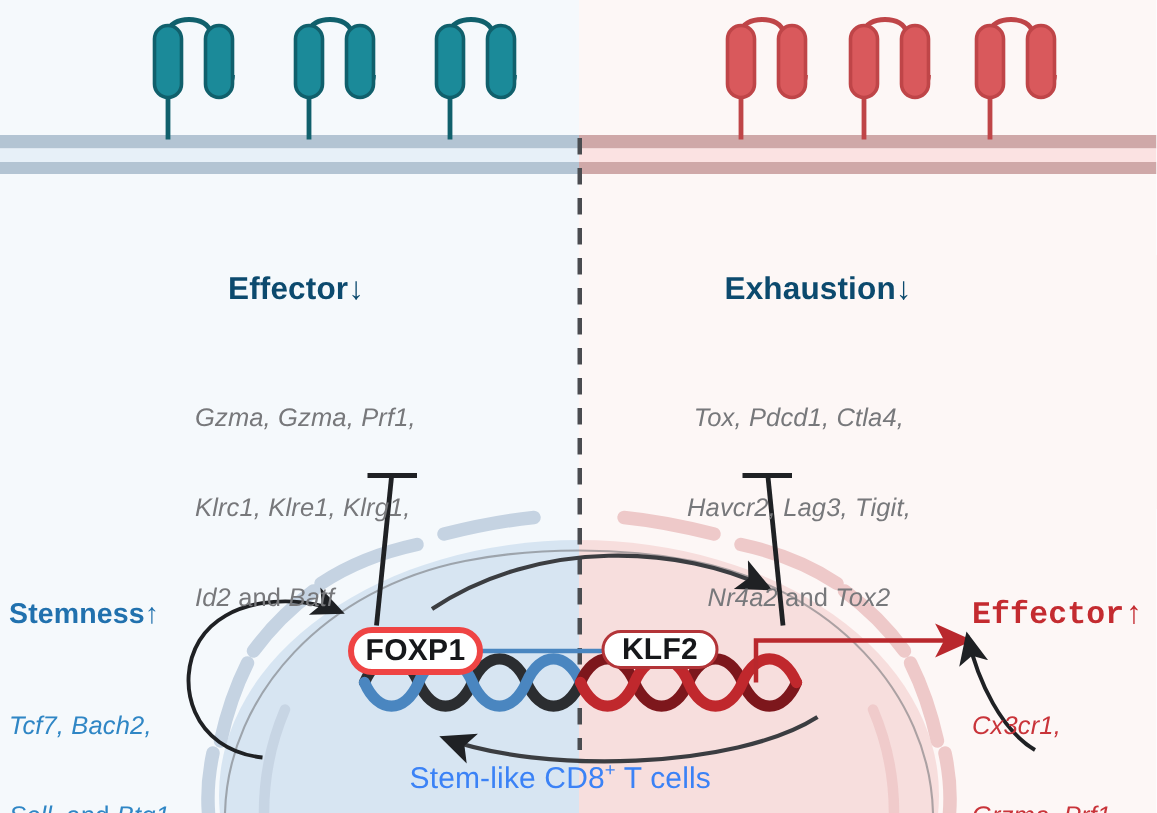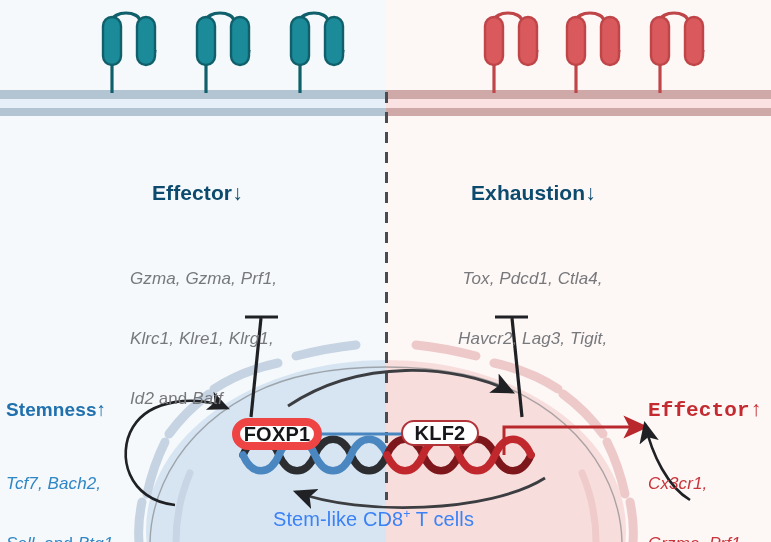--- a/index.html
+++ b/index.html
@@ -80,21 +80,21 @@
     align-items: center;
     justify-content: center;
     border-radius: 999px;
     background: #ffffff;
     font-size: 20px;
     font-weight: bold;
     color: #16171a;
     letter-spacing: .2px;
     box-sizing: border-box;
   }
-  .pill.blue  { border: 8px solid #ef4444; }
+  .pill.blue  { border: 4px solid #ef4444; }
   .pill.red   { border: 2px solid #b33438; }
 
   
   .caption {
     font-size: 20px;
     color: #3b82f6;
     letter-spacing: .1px;
   }
   .caption sup {
     font-size: .62em;
@@ -283,25 +283,26 @@
   </svg>
 
   <div class="txt panel-head" style="left:152px; top:181px;"><span>Effector</span><span class="arrow-glyph">↓</span></div>
 
   <div class="txt panel-genes" style="left:130px; top:229px;">
     <div>Gzma, Gzma, Prf1,</div>
     <div>Klrc1, Klre1, Klrg1,</div>
     <div><span>Id2</span><span class="plain"> and </span><span>Batf</span></div>
   </div>
 
-  <div class="txt panel-head" style="left:471px; top:181px;"><span>Exhaustion</span><span class="arrow-glyph">↓</span></div>
+  <div class="txt panel-head" style="left:483px; top:181px;"><span>Exhaustion</span><span class="arrow-glyph">↓</span></div>
 
   <div class="txt panel-genes" style="left:458px; top:229px;text-align:center;">
     <div>Tox, Pdcd1, Ctla4,</div>
     <div>Havcr2, Lag3, Tigit,</div>
+    <div><span>Nr4a2</span><span class="plain"> and </span><span>Tox2</span></div>
   </div>
 
   <div class="txt stem-head" style="left:6px; top:399px;"><span>Stemness</span><span class="arrow-glyph">↑</span></div>
 
   <div class="txt stem-genes" style="left:6px; top:434px;">
     <div>Tcf7, Bach2,</div>
     <div><span>Sell,</span><span class="plain"> and </span><span>Btg1</span></div>
   </div>
 
   <div class="txt eff-head" style="left:648px; top:399px;"><span>Effector</span><span class="arrow-glyph">↑</span></div>

